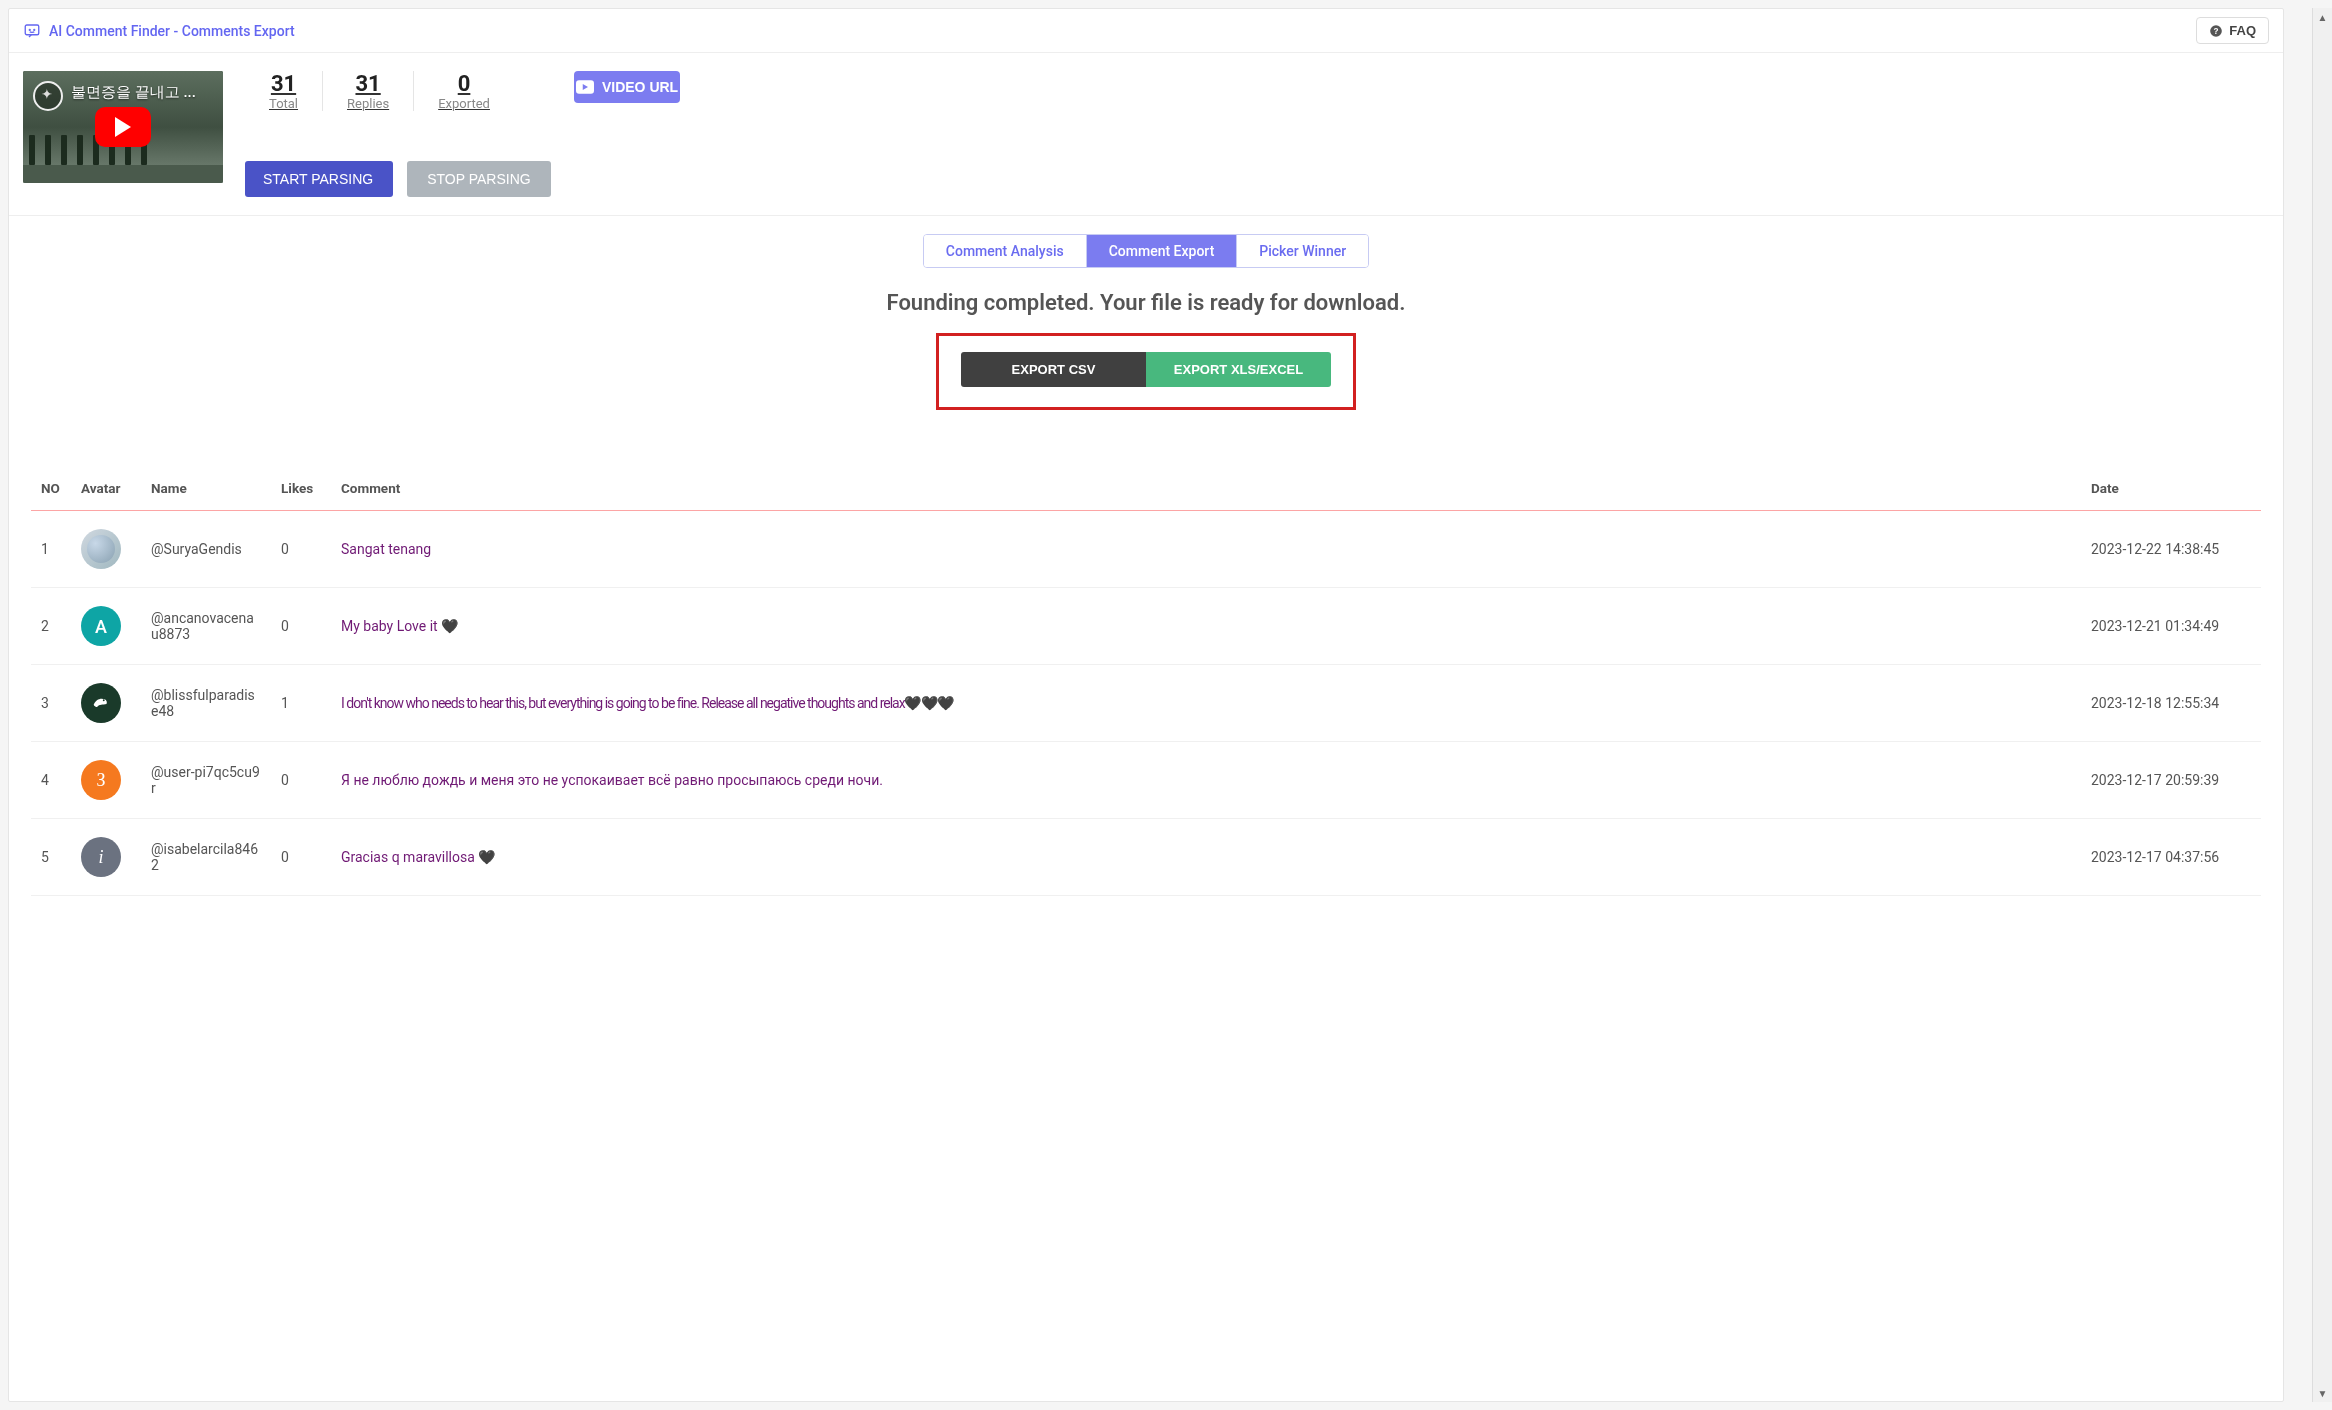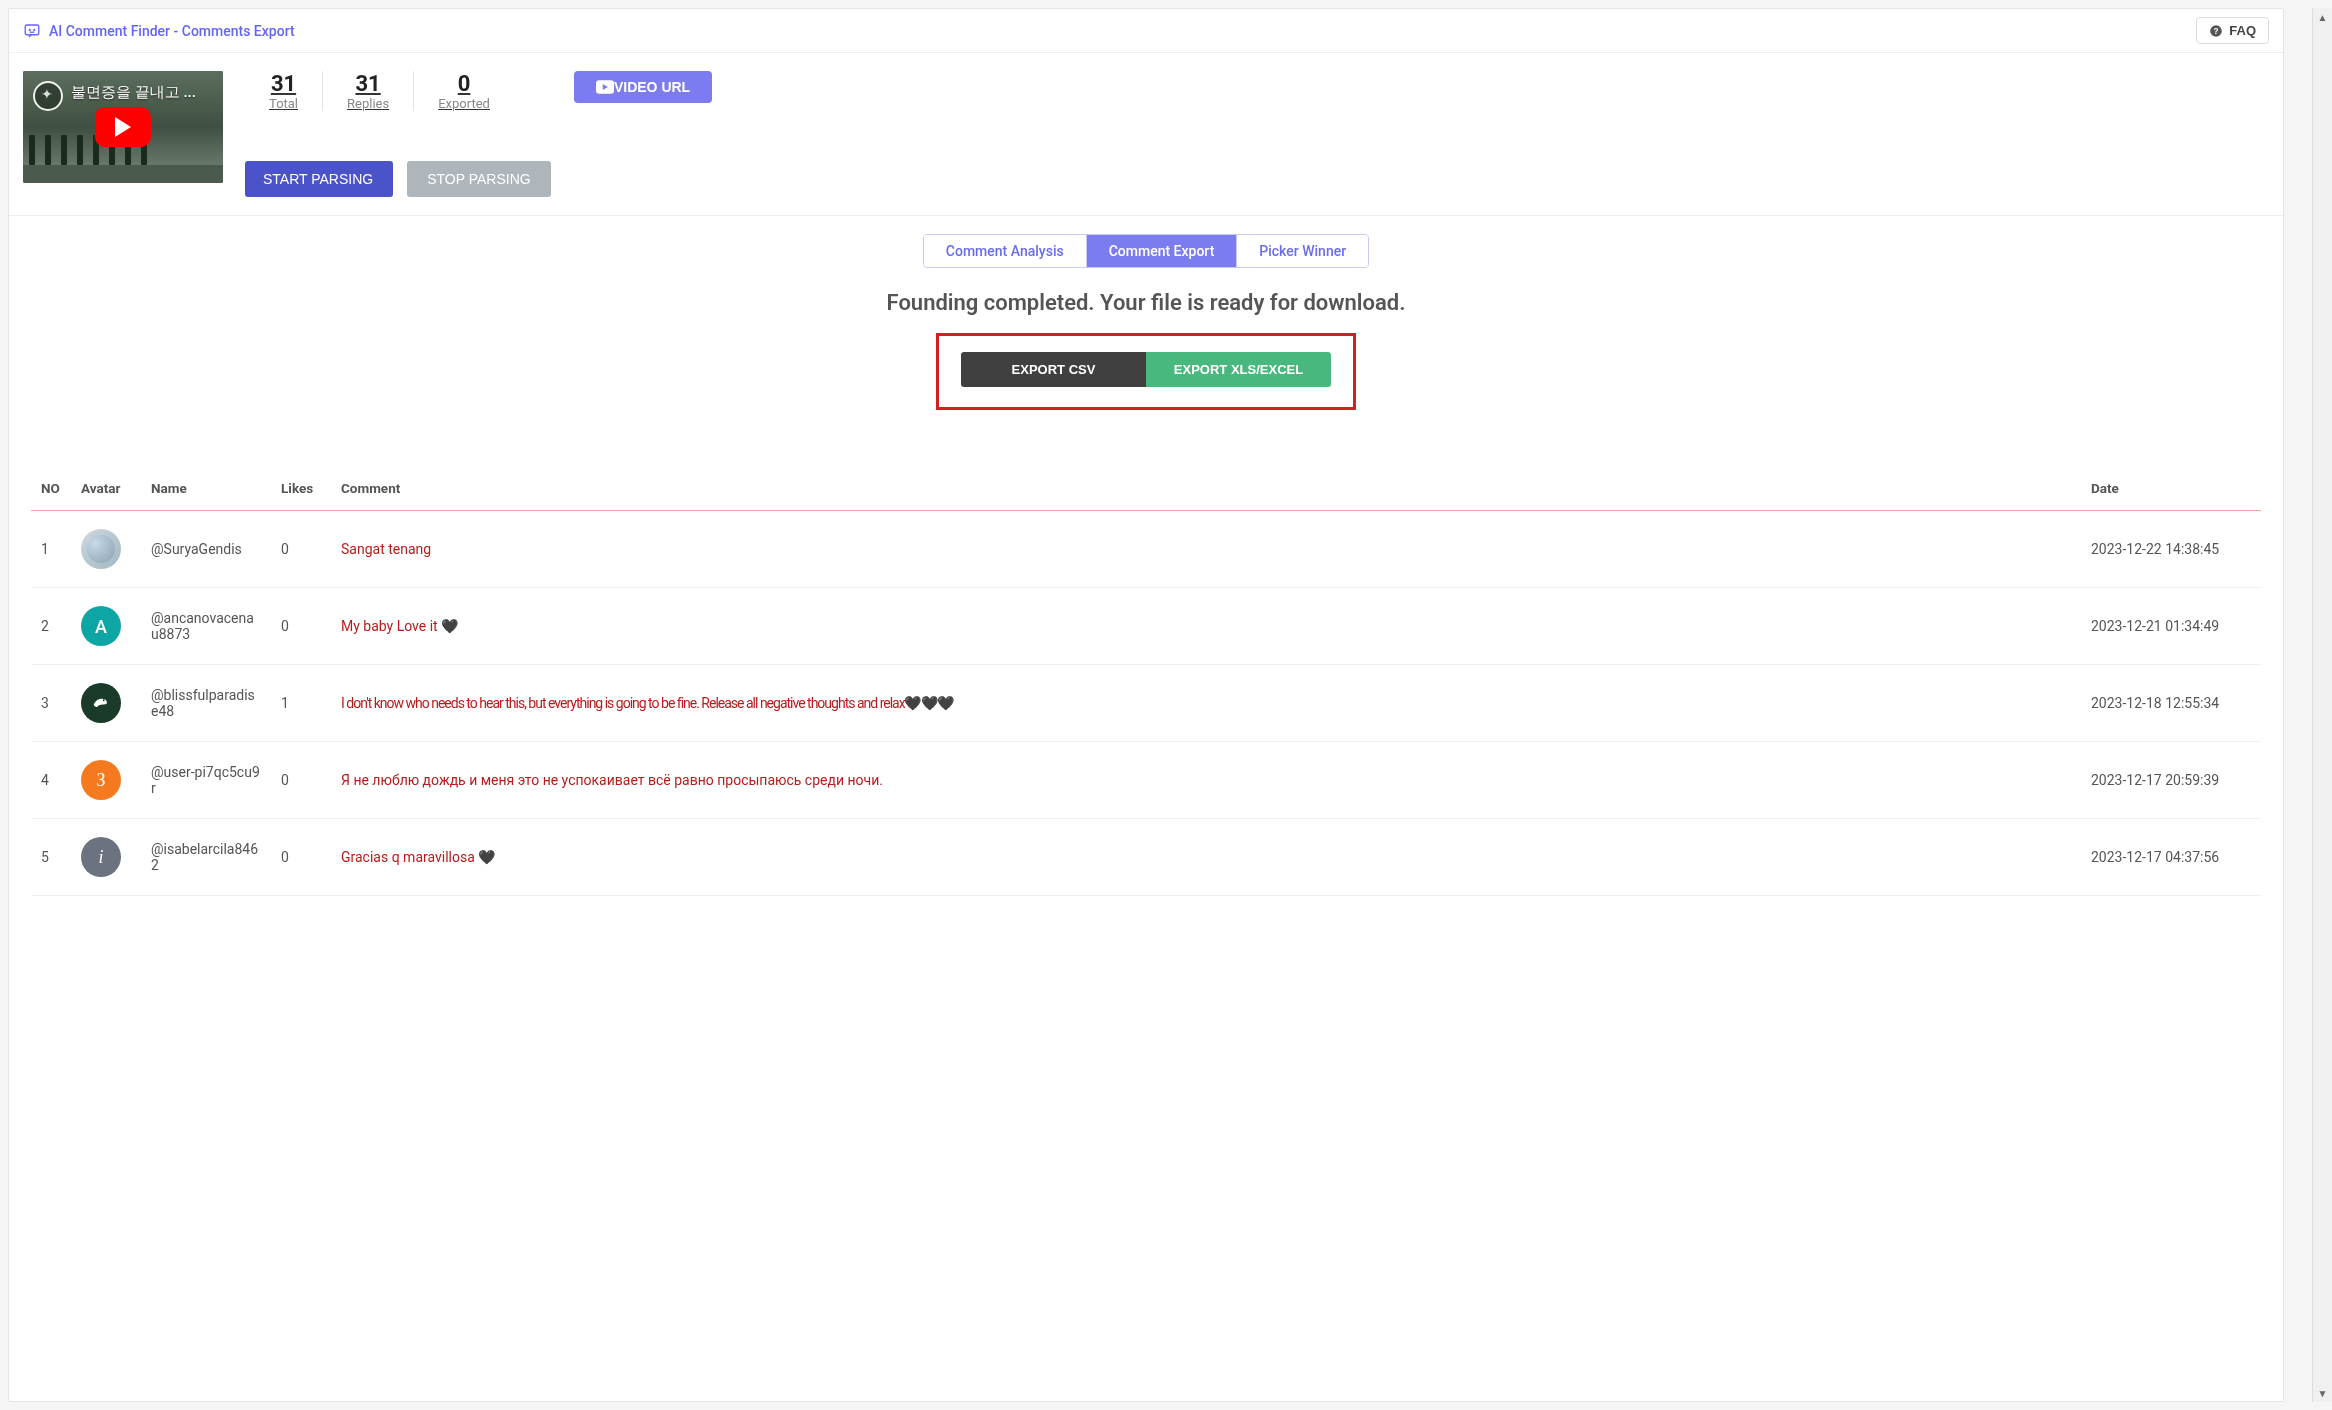--- a/index.html
+++ b/index.html
@@ -111,24 +111,24 @@
   }
   .stat + .stat { border-left: 1px solid #e5e5e5; }
   .stat .num { font-size: 22px; font-weight: 700; color: #222; }
   .stat .lbl { font-size: 13px; color: #888; }
   .video-url-btn {
     margin-left: 60px;
     background: #7c7cf0;
     color: #fff;
     border: none;
     border-radius: 4px;
-    padding: 8px 22px;
+    padding: 8px 2px;
     font-weight: 700;
     font-size: 14px;
-    display:flex; align-items:center; 
+    display:flex; align-items:center; gap: 8px;
     cursor:pointer;
   }
   .video-url-btn svg { width:18px; height:14px; fill:#fff; }
   .parse-row {
     display:flex; gap: 14px;
     margin-top: -40px;
     margin-left: 236px;
     padding-bottom: 18px;
   }
   .btn {
@@ -179,21 +179,21 @@
     border-bottom: 1px solid #fca5a5;
   }
   tbody td {
     padding: 18px 10px;
     border-bottom: 1px solid #f0f0f0;
     vertical-align: middle;
     color:#555;
     font-size: 14px;
   }
   tbody td.name { color:#555; }
-  tbody td.comment { color:#b91c1c; }
+  tbody td.comment { color:#701a75; }
   .col-no { width: 40px; }
   .col-av { width: 70px; }
   .col-name { width: 130px; }
   .col-likes { width: 60px; }
   .col-date { width: 180px; }
   .avatar {
     width: 40px; height:40px; border-radius:50%;
     display:flex; align-items:center; justify-content:center;
     color:#fff; font-size:18px; font-weight:500;
   }

